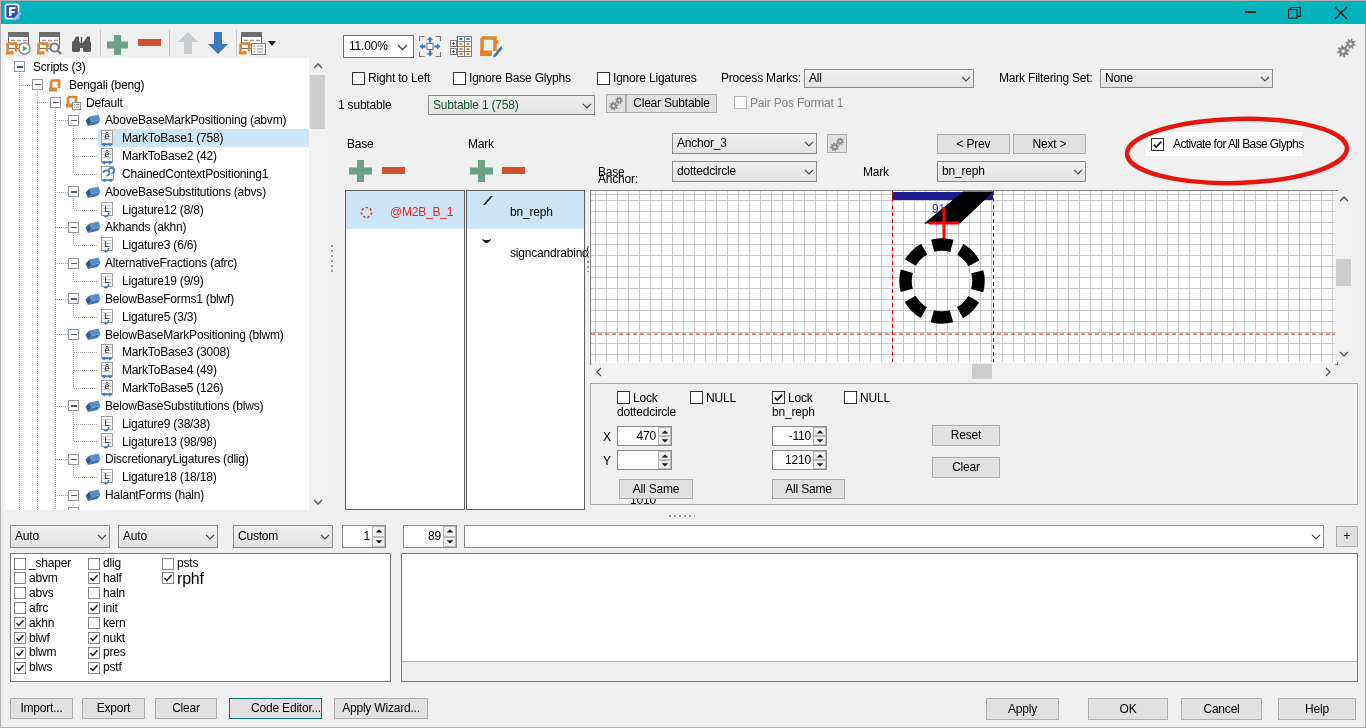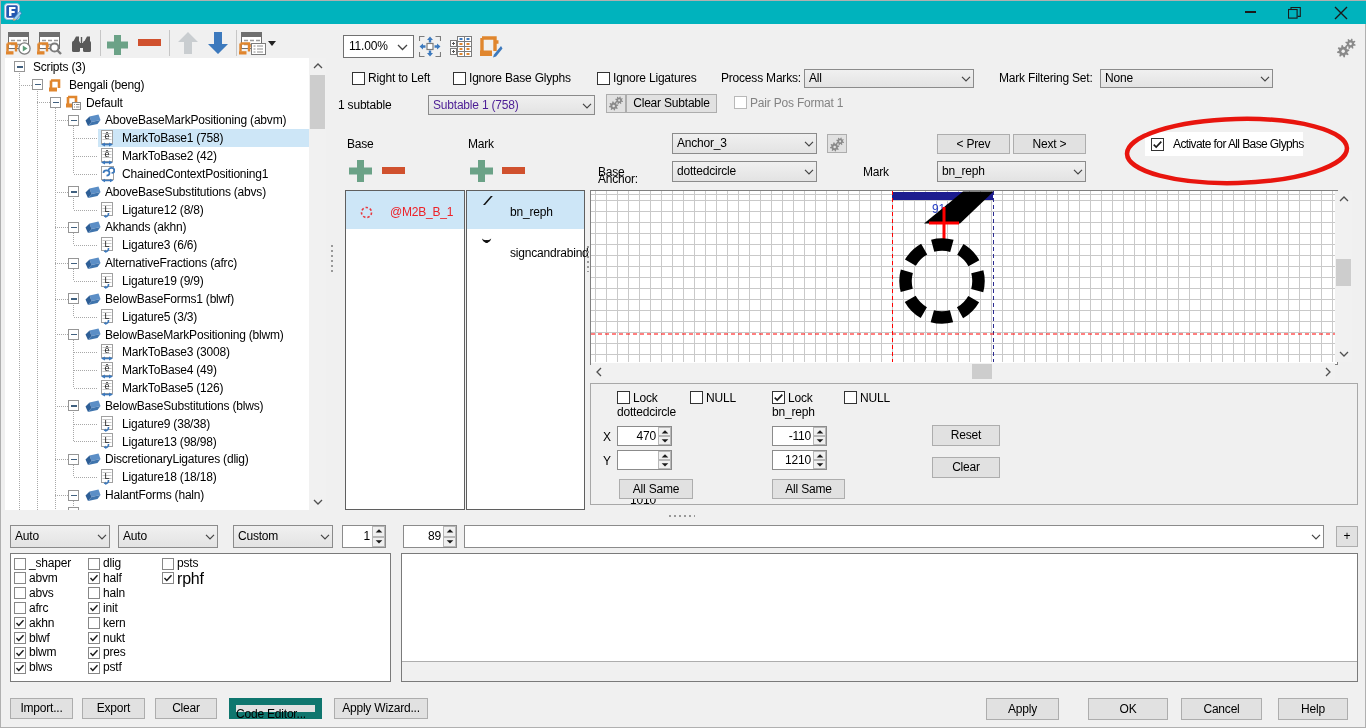--- a/index.html
+++ b/index.html
@@ -371,21 +371,21 @@
       <path d="M1,0.8 L5,4.8 L9,0.8" fill="none" stroke="#444" stroke-width="1.2"></path>
     </svg>
 <div class="ab" style="left:998px;top:70px;font-size:12px;color:#000;height:14px;line-height:14px;">Mark Filtering Set:</div>
 <div class="ab" style="left:1099px;top:68px;width:173px;height:19px;background:linear-gradient(#f0f0f0,#e3e3e3);border:1px solid #8b8b8b;box-sizing:border-box;"></div>
 <div class="ab" style="left:1104px;top:68px;font-size:12px;color:#000;height:19px;line-height:19px;">None</div>
 <svg class="ab" style="left:1259px;top:75.0px;" width="10" height="6" viewBox="0 0 10 6">
       <path d="M1,0.8 L5,4.8 L9,0.8" fill="none" stroke="#444" stroke-width="1.2"></path>
     </svg>
 <div class="ab" style="left:337px;top:97px;font-size:12px;color:#000;height:14px;line-height:14px;">1 subtable</div>
 <div class="ab" style="left:427px;top:94px;width:167px;height:20px;background:linear-gradient(#f0f0f0,#e3e3e3);border:1px solid #8b8b8b;box-sizing:border-box;"></div>
-<div class="ab" style="left:432px;top:94px;font-size:12px;color:#4c1d95;height:20px;line-height:20px;">Subtable 1 (758)</div>
+<div class="ab" style="left:432px;top:94px;font-size:12px;color:#14532d;height:20px;line-height:20px;">Subtable 1 (758)</div>
 <svg class="ab" style="left:581px;top:101.5px;" width="10" height="6" viewBox="0 0 10 6">
       <path d="M1,0.8 L5,4.8 L9,0.8" fill="none" stroke="#444" stroke-width="1.2"></path>
     </svg>
 <div class="ab" style="left:605px;top:93px;width:20px;height:19px;background:#e1e1e1;border:1px solid #adadad;box-sizing:border-box;"></div>
 <svg class="ab" style="left:608px;top:95px;" width="15" height="15" viewBox="0 0 20 20">
       <path d="M18.69,6.85 L18.39,7.85 L16.49,7.81 L16.04,8.35 L16.43,10.22 L15.51,10.70 L14.19,9.33 L13.49,9.40 L12.45,10.99 L11.45,10.69 L11.49,8.79 L10.95,8.34 L9.08,8.73 L8.60,7.81 L9.97,6.49 L9.90,5.79 L8.31,4.75 L8.61,3.75 L10.51,3.79 L10.96,3.25 L10.57,1.38 L11.49,0.90 L12.81,2.27 L13.51,2.20 L14.55,0.61 L15.55,0.91 L15.51,2.81 L16.05,3.26 L17.92,2.87 L18.40,3.79 L17.03,5.11 L17.10,5.81 Z" fill="#8a8a8a"></path>
       <circle cx="13.5" cy="5.8" r="1.4" fill="#e1e1e1"></circle>
       <path d="M11.64,16.17 L10.96,17.18 L8.90,16.55 L8.19,17.01 L7.95,19.15 L6.75,19.38 L5.74,17.48 L4.91,17.30 L3.23,18.64 L2.22,17.96 L2.85,15.90 L2.39,15.19 L0.25,14.95 L0.02,13.75 L1.92,12.74 L2.10,11.91 L0.76,10.23 L1.44,9.22 L3.50,9.85 L4.21,9.39 L4.45,7.25 L5.65,7.02 L6.66,8.92 L7.49,9.10 L9.17,7.76 L10.18,8.44 L9.55,10.50 L10.01,11.21 L12.15,11.45 L12.38,12.65 L10.48,13.66 L10.30,14.49 Z" fill="#8a8a8a"></path>
       <circle cx="6.2" cy="13.2" r="1.7" fill="#e1e1e1"></circle>
     </svg>
@@ -651,18 +651,18 @@
 <div class="ab" style="left:161px;top:571.4px;width:12px;height:12px;background:#fff;border:1px solid #878787;box-sizing:border-box;"></div>
 <svg class="ab" style="left:161px;top:571.4px;" width="12" height="12" viewBox="0 0 13 13">
       <path d="M2.7,6.6 L5.2,9.1 L10.3,3.6" fill="none" stroke="#1a1a1a" stroke-width="1.6"></path>
     </svg>
 <div class="ab" style="left:176px;top:570.9px;font-size:16px;color:#000;height:13px;line-height:13px;">rphf</div>
 <div class="ab" style="left:400px;top:552px;width:957px;height:129px;background:#fff;border:1px solid #7a7a7a;box-sizing:border-box;"></div>
 <div class="ab" style="left:401px;top:660px;width:955px;height:20px;background:#f0f0f0;border-top:1px solid #adadad;box-sizing:border-box;"></div>
 <div class="ab" style="left:9px;top:697px;width:63px;height:21px;background:#e1e1e1;border:1px solid #adadad;box-sizing:border-box;text-align:center;font-size:12px;line-height:19px;">Import...</div>
 <div class="ab" style="left:81px;top:697px;width:63px;height:21px;background:#e1e1e1;border:1px solid #adadad;box-sizing:border-box;text-align:center;font-size:12px;line-height:19px;">Export</div>
 <div class="ab" style="left:154px;top:697px;width:62px;height:21px;background:#e1e1e1;border:1px solid #adadad;box-sizing:border-box;text-align:center;font-size:12px;line-height:19px;">Clear</div>
-<div class="ab" style="left:228px;top:697px;width:93px;height:21px;background:#e1e1e1;border:7px solid #0f766e;box-sizing:border-box;text-align:left;font-size:12px;line-height:19px;">Code Editor...</div>
+<div class="ab" style="left:228px;top:697px;width:93px;height:21px;background:#e1e1e1;border:1px solid #0f766e;box-sizing:border-box;text-align:right;font-size:12px;line-height:19px;">Code Editor...</div>
 <div class="ab" style="left:333px;top:697px;width:94px;height:21px;background:#e1e1e1;border:1px solid #adadad;box-sizing:border-box;text-align:center;font-size:12px;line-height:19px;">Apply Wizard...</div>
 <div class="ab" style="left:985px;top:697px;width:73px;height:22px;background:#e1e1e1;border:1px solid #adadad;box-sizing:border-box;text-align:center;font-size:12px;line-height:20px;">Apply</div>
 <div class="ab" style="left:1087px;top:697px;width:80px;height:22px;background:#e1e1e1;border:1px solid #adadad;box-sizing:border-box;text-align:center;font-size:12px;line-height:20px;">OK</div>
 <div class="ab" style="left:1180px;top:697px;width:81px;height:22px;background:#e1e1e1;border:1px solid #adadad;box-sizing:border-box;text-align:center;font-size:12px;line-height:20px;">Cancel</div>
-<div class="ab" style="left:1277px;top:697px;width:70px;height:22px;background:#e1e1e1;border:1px solid #adadad;box-sizing:border-box;text-align:center;font-size:12px;line-height:20px;">Help</div>
+<div class="ab" style="left:1277px;top:697px;width:78px;height:22px;background:#e1e1e1;border:1px solid #adadad;box-sizing:border-box;text-align:center;font-size:12px;line-height:20px;">Help</div>
 </div>
 </body></html>

